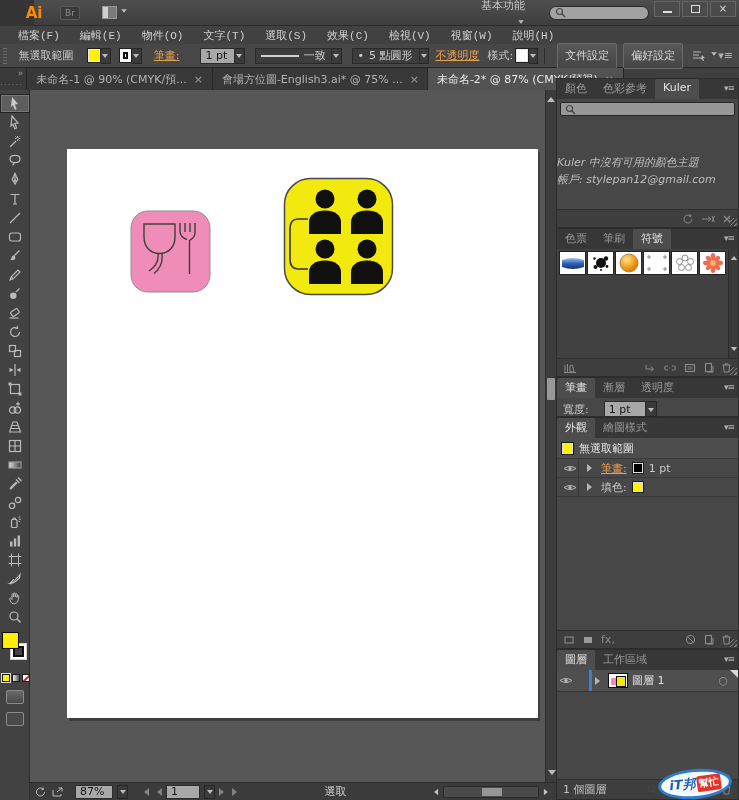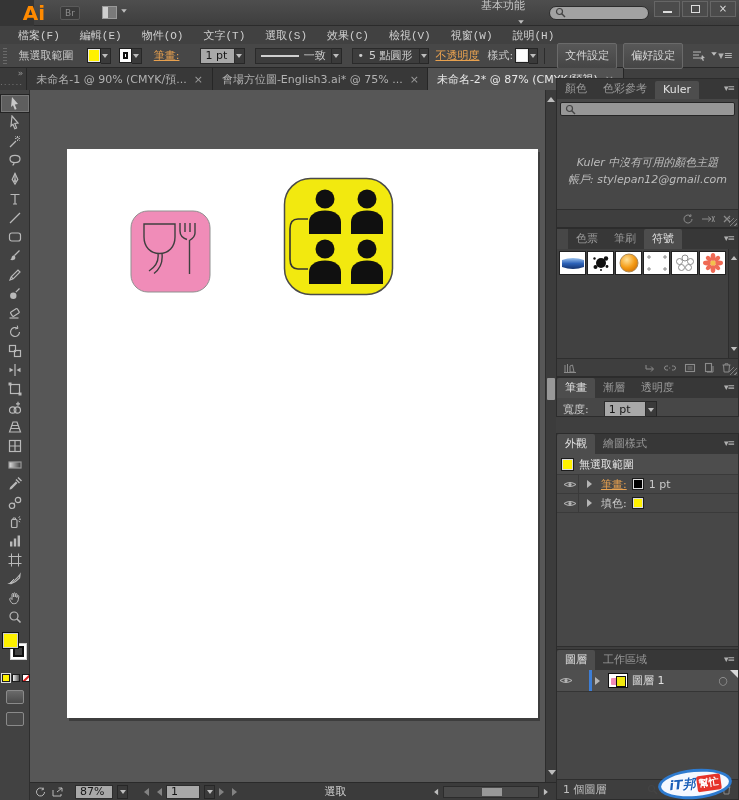--- a/index.html
+++ b/index.html
@@ -2,21 +2,21 @@
 <html><head>
 <meta charset="utf-8">
 <style>
   * { box-sizing: border-box; margin:0; padding:0; }
   html,body { width:739px; height:800px; overflow:hidden; }
   body { position:relative; background:#3f3f3f; font-family:"DejaVu Sans","Liberation Sans",sans-serif; font-size:11px; color:#c9c9c9; }
   svg { display:block; }
 
   
   .titlebar { position:absolute; top:0; left:0; width:739px; height:26px; background:linear-gradient(#4e4e4e,#3e3e3e); border-bottom:1px solid #2b2b2b; display:flex; align-items:center; }
-  .ai-logo { width:34px; height:26px; background:#353535; color:#ff8a00; font-weight:bold; font-size:20px; display:flex; align-items:center; justify-content:center;padding-left:34px; }
+  .ai-logo { width:34px; height:26px; background:#353535; color:#ff8a00; font-weight:bold; font-size:15px; display:flex; align-items:center; justify-content:center;padding-left:34px; }
   .br-btn { margin-left:26px; border:1px solid #5a5a5a; background:#3a3a3a; color:#8d8d8d; font-size:9px; padding:1px 4px; border-radius:2px; }
   .layout-btn { margin-left:22px; display:flex; align-items:center; gap:3px; }
   .layout-glyph { width:15px; height:13px; border:1px solid #999; background:linear-gradient(90deg,#cfcfcf 40%,#7a7a7a 40%); }
   .workspace { margin-left:auto; display:flex; align-items:flex-end; gap:6px; color:#c4c4c4;flex-direction:column; }
   .searchbox { margin-left:16px; width:100px; height:14px; background:#a2a2a2; border-radius:8px; border:1px solid #2c2c2c; display:flex; align-items:center; padding:0 5px; gap:3px; }
   .winbtns { position:absolute; top:1px; right:3px; display:flex; gap:2px; }
   .winbtn { width:26px; height:16px; background:#4b4b4b; border:1px solid #666; color:#ddd; font-size:10px; display:flex; align-items:center; justify-content:center; line-height:1; }
   .winbtn .bar { width:9px; height:2px; background:#ddd; margin-top:6px; }
   .winbtn .box { width:9px; height:8px; border:1.5px solid #ddd; }
 
@@ -87,31 +87,31 @@
   .sb-field { height:14px; background:#a8a8a8; color:#161616; border:1px solid #2c2c2c; display:flex; align-items:center; padding:0 4px; }
   .sb-dd { width:11px; height:14px; background:#3a3a3a; border:1px solid #272727; display:flex; align-items:center; justify-content:center; }
   .sb-dd::after { content:""; border:3px solid transparent; border-top:4px solid #bdbdbd; margin-top:3px; }
   .nav-g { width:0;height:0;border:4px solid transparent; opacity:.55; }
   .sb-mode { margin:0 auto; color:#cfcfcf; }
   .hscroll-track { width:96px; height:12px; background:#4a4a4a; border:1px solid #2c2c2c; position:relative; }
   .hscroll-thumb { position:absolute; left:38px; top:1px; width:20px; height:8px; background:#989898; }
 
   
   .pgroup { position:absolute; left:556px; width:183px; background:#474747; border:1px solid #2c2c2c; }
-  .phead { height:20px; background:#373737; display:flex; align-items:flex-end; position:relative; }
+  .phead { height:20px; background:#373737; display:flex; position:relative; }
   .ptab { padding:2px 8px 3px; color:#999; white-space:nowrap; }
   .ptab.active { background:#4d4d4d; color:#e2e2e2; border-radius:2px 2px 0 0; }
   .pmenu { position:absolute; right:4px; top:4px; color:#b0b0b0; font-size:9px; letter-spacing:-1px; }
   .pfoot { position:absolute; bottom:0; left:0; right:0; height:18px; background:#3e3e3e; border-top:1px solid #2e2e2e; display:flex; align-items:center; gap:7px; padding:0 6px; color:#8b8b8b; }
   .pfoot svg { stroke:#8b8b8b; fill:none; stroke-width:1.1; }
   .pfoot .spacer { flex:1; }
   .gripper { position:absolute; right:1px; bottom:1px; width:8px; height:8px; background:repeating-linear-gradient(135deg,#7c7c7c 0 1px,transparent 1px 3px); }
 
   .kuler-search { margin:3px 3px 0; height:14px; background:#979797; border:1px solid #262626; border-radius:2px; display:flex; align-items:center; padding:0 4px; gap:4px; }
-  .kuler-body { padding-top:38px; text-align:center; font-style:italic; color:#bdbdbd; line-height:17px; }
+  .kuler-body { padding-top:38px; font-style:italic; color:#bdbdbd; line-height:17px; }
 
   .sym-body { background:#414141; position:absolute; top:20px; bottom:18px; left:0; right:0; }
   .sym-row { display:flex; gap:1px; padding:2px; }
   .sym { width:27px; height:24px; background:#fff; border:1px solid #222; display:flex; align-items:center; justify-content:center; }
   .sym-scroll { position:absolute; right:0; top:0; bottom:0; width:10px; background:#3a3a3a; border-left:1px solid #2d2d2d; }
   .sym-scroll .arrow-up { margin:3px auto; transform:scale(.8); }
   .sym-scroll .arrow-down { position:absolute; bottom:3px; left:1px; transform:scale(.8); }
 
   .stroke-row { display:flex; align-items:center; padding:3px 6px; }
 
@@ -633,21 +633,21 @@
       </span>
     <span>
         <svg width="10" height="10" viewBox="0 0 10 10" fill="none" stroke="#b9b9b9" stroke-width="1.2">
           <path d="M2 2l6 6M8 2L2 8" stroke-width="1.3"></path>
         </svg>
       </span>
     <span class="gripper"></span>
   </div>
 </div>
 
-<div class="pgroup" style="top:228px;height:149px;padding-left:11px;">
+<div class="pgroup" style="top:228px;height:149px;">
   <div class="phead">
 
   <span class="ptab">色票</span>
       <span class="ptab">筆刷</span>
       <span class="ptab active">符號</span>
     </div>
   <span class="pmenu">▾≡</span>
   <div class="sym-body">
     <div class="sym-row">
 
@@ -786,21 +786,21 @@
     <span>寬度:</span>
     <span class="stepper">
         <span class="step-up"></span>
         <span class="step-down"></span>
       </span>
     <span class="lightfield" style="width:42px;">1 pt</span>
     <span class="dd"></span>
   </div>
 </div>
 
-<div class="pgroup" style="top:417px;height:232px;margin-top:16px;">
+<div class="pgroup" style="top:417px;height:232px;">
   <div class="phead">
 
   <span class="ptab active">外觀</span>
       <span class="ptab">繪圖樣式</span>
     </div>
   <span class="pmenu">▾≡</span>
   <div class="ap-row ap-head">
     <span class="ap-swatch" style="background:#fff100;"></span>
     <span style="color:#e3e3e3;">無選取範圍</span>
   </div>

